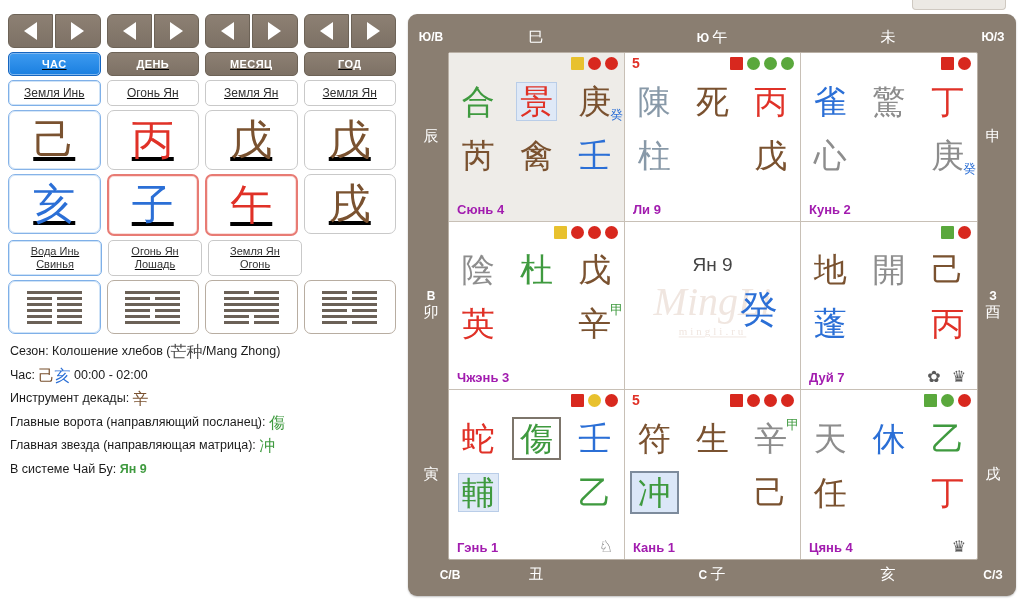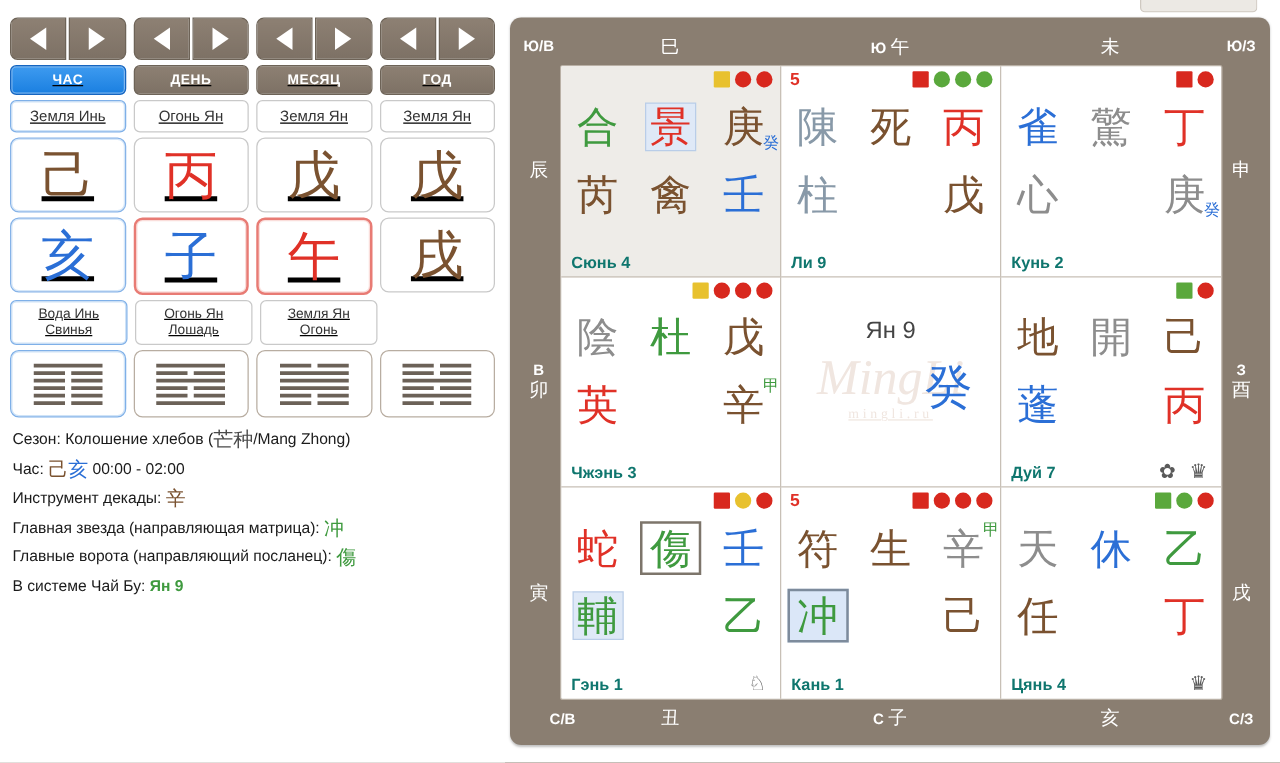--- a/index.html
+++ b/index.html
@@ -142,21 +142,21 @@
   .glyph.hl{background:#dfe9f7;box-shadow:0 0 0 1px #b9cde8;}
   .glyph.hlbox{background:#dbe7f8;border:2px solid #7d8b9c;padding:3px 6px;}
   .sub{
     position:absolute;right:-9px;bottom:-1px;
     font-size:13px;line-height:1;font-family:"DejaVu Sans",sans-serif;
   }
   .sub.up{bottom:auto;top:-2px;}
 
   .palace{
     position:absolute;left:8px;bottom:4px;
-    font-size:13px;font-weight:bold;color:#0f766e;
+    font-size:13px;font-weight:bold;color:#a21caf;
   }
   .marks{
     position:absolute;right:8px;bottom:3px;
     font-size:16px;color:#5a5a5a;letter-spacing:3px;
     font-family:"DejaVu Sans",sans-serif;
   }
   .centerlabel{
     position:absolute;top:32px;left:0;width:100%;text-align:center;
     font-size:19px;color:#444;font-weight:normal;
   }
@@ -415,26 +415,26 @@
     <div>
       <span>Час:</span>
       <span class="han c-brown">己</span><span class="han c-blue">亥</span>
       <span>00:00 - 02:00</span>
     </div>
     <div>
       <span>Инструмент декады:</span>
       <span class="han c-brown">辛</span>
     </div>
     <div>
+      <span>Главные ворота (направляющий посланец):</span>
+      <span class="han c-green">傷</span>
+    </div>
+    <div>
       <span>Главная звезда (направляющая матрица):</span>
       <span class="han c-green">冲</span>
-    </div>
-    <div>
-      <span>Главные ворота (направляющий посланец):</span>
-      <span class="han c-green">傷</span>
     </div>
     <div>
       <span>В системе Чай Бу:</span>
       <span class="c-green" style="font-weight:bold">Ян 9</span>
     </div>
   </div>
 </div>
 
 <div id="right-panel">
   <div id="edges">

